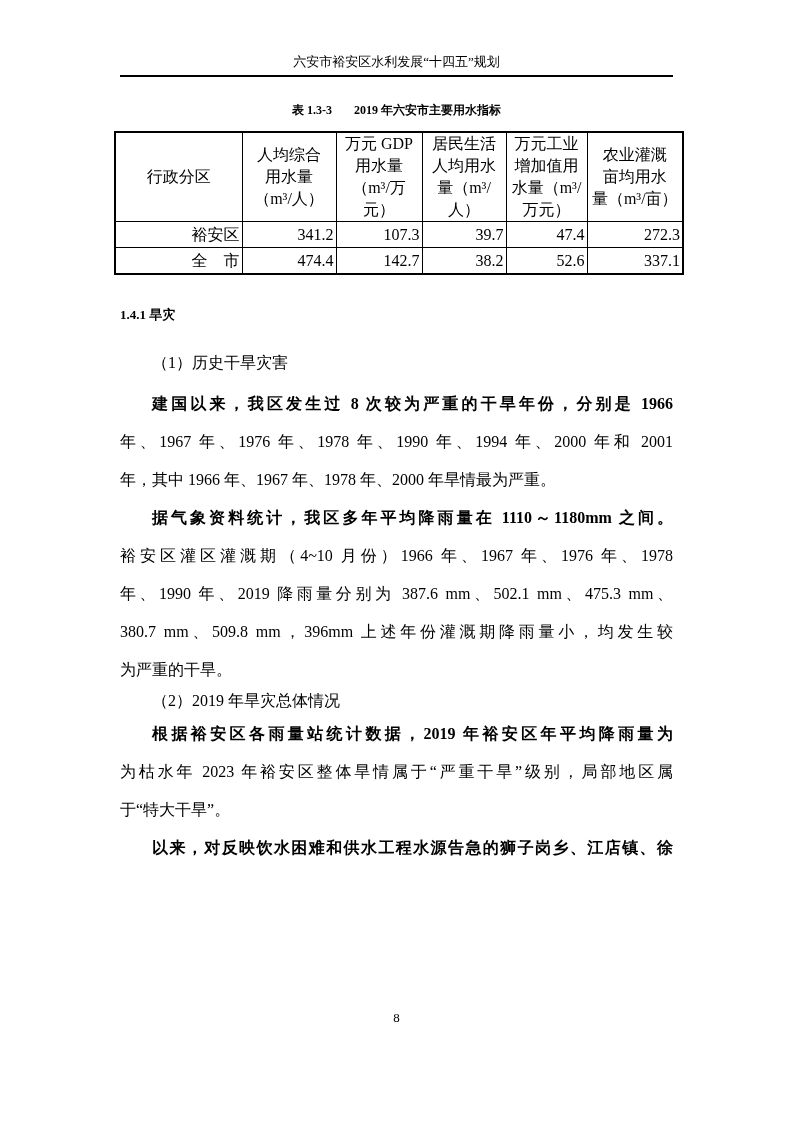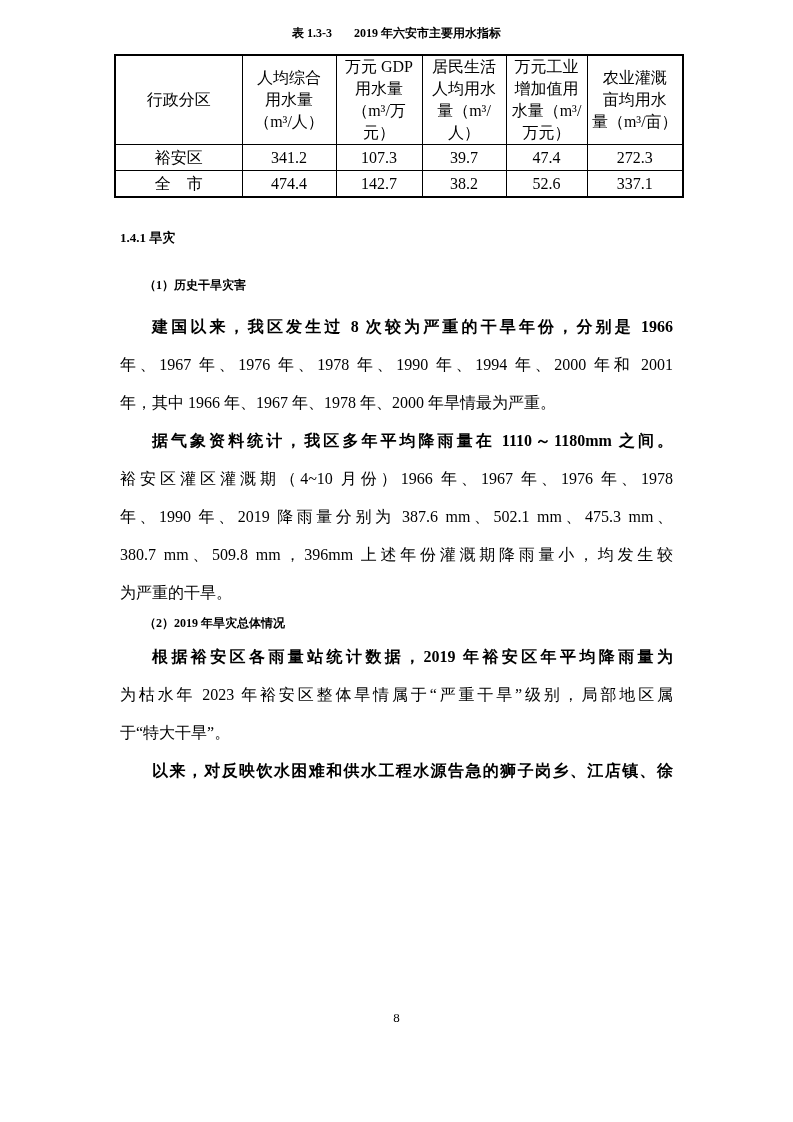--- a/index.html
+++ b/index.html
@@ -41,42 +41,42 @@
   table.datatable th {
     font-weight: normal;
     white-space: pre-line;
     text-align: center;
     vertical-align: middle;
     line-height: 22px;
     height: 88px;
     padding: 0 2px;
   }
   table.datatable td {
-    text-align: center;
+    text-align: right;
     vertical-align: middle;
     line-height: 25px;
     height: 25px;
     padding: 0 2px;
   }
   .h-14 {
     margin: 19px 120px 0;
     font-size: 19px;
     font-weight: bold;
     line-height: 20px;
   }
   .h-141 {
     margin: 31px 120px 0;
     font-size: 13px;
     font-weight: bold;
     line-height: 17px;
   }
   .h-sub {
     margin: 31px 120px 0;
-    font-size: 12px;
-    font-weight: bold;
+    font-size: 16px;
+    font-weight: normal;
     line-height: 17px;
     text-indent: 2em;
   }
   .h-sub.second { margin-top: 3px; }
   .para {
     margin: 0 120px;
     font-size: 16px;
     line-height: 38px;
   }
   .para.first { margin-top: 14px; }
@@ -92,20 +92,23 @@
     text-align: center;
     font-size: 13px;
     line-height: 16px;
   }
 </style>
 </head>
 <body>
 
 <div class="page">
 
+  <div class="header">
+    <span>六安市裕安区水利发展“十四五”规划</span>
+  </div>
 
   <div class="caption">
     <span class="cap-label">表 1.3-3</span><span class="cap-title">2019 年六安市主要用水指标</span>
   </div>
 
   <table class="datatable">
     <colgroup>
       <col style="width:127px">
         <col style="width:94px">
         <col style="width:86px">

